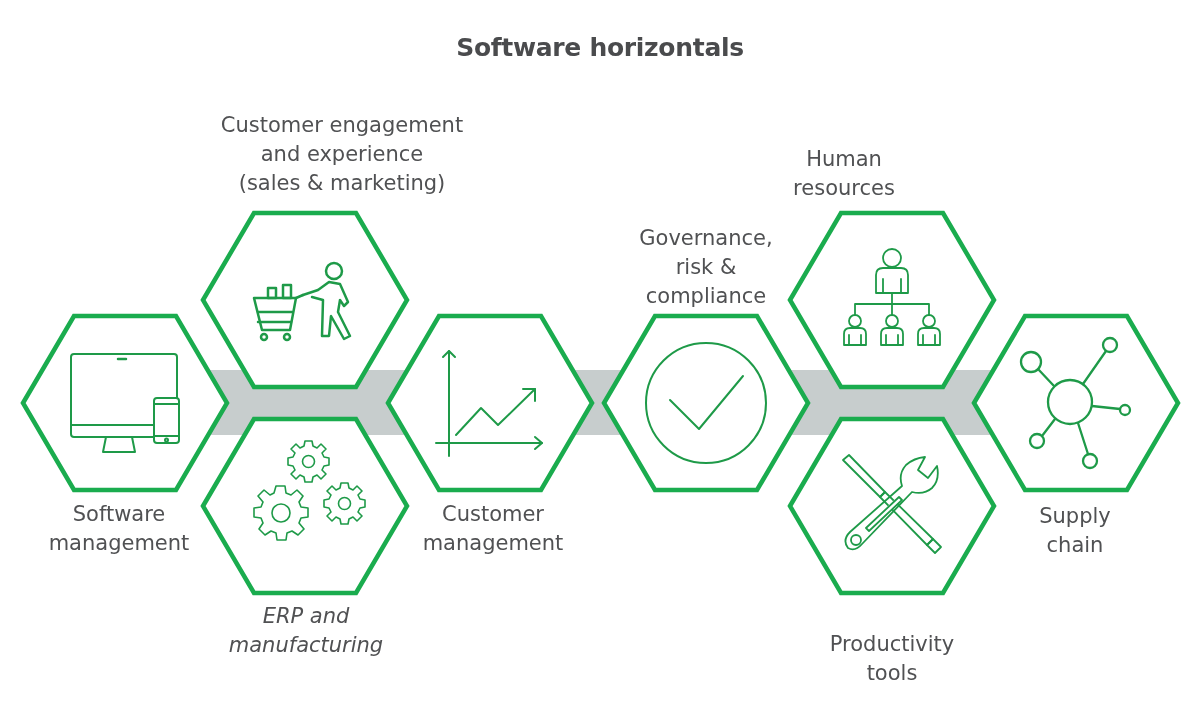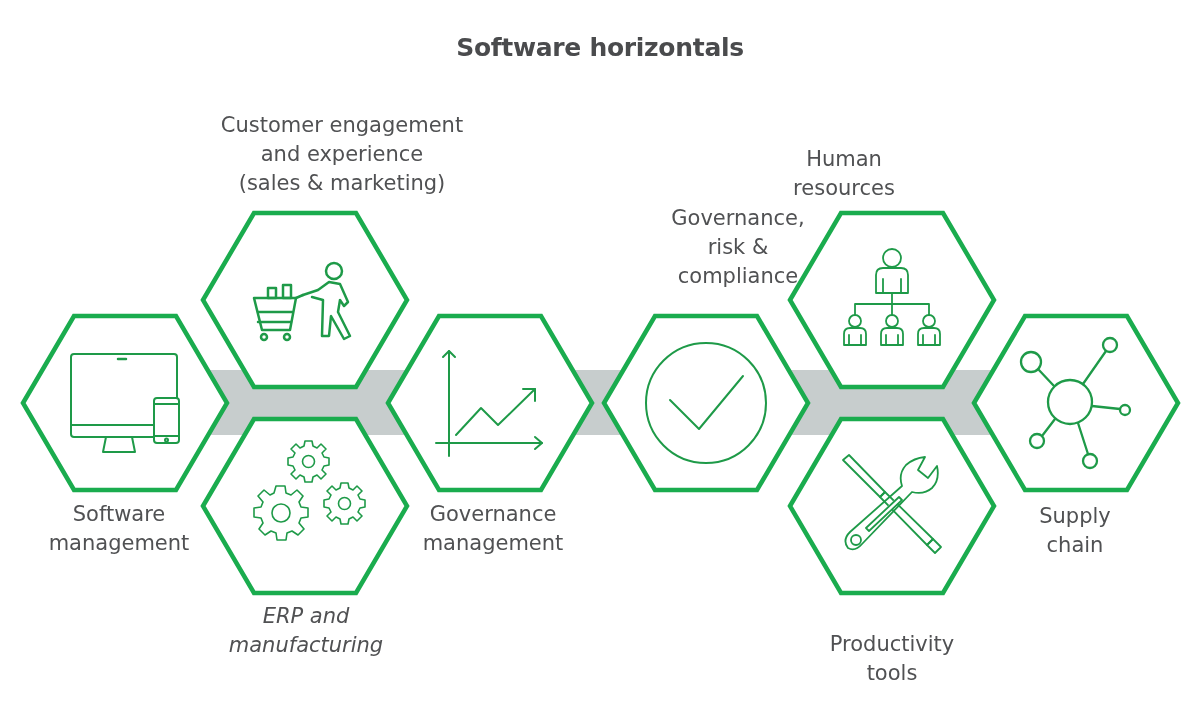--- a/index.html
+++ b/index.html
@@ -139,23 +139,23 @@
   </g>
 </svg>
 
 <div class="label" style="left:119px; top:500px;">Software
 management</div>
 <div class="label" style="left:306px; top:111px;margin-left:36px;">Customer engagement
 and experience
 (sales &amp; marketing)</div>
 <div class="label" style="left:306px; top:602px;font-style:italic;">ERP and
 manufacturing</div>
-<div class="label" style="left:493px; top:500px;">Governance
+<div class="label" style="left:493px; top:500px;">Customer
 management</div>
-<div class="label" style="left:706px; top:204px;margin-left:32px;">Governance,
+<div class="label" style="left:706px; top:224px;">Governance,
 risk &amp;
 compliance</div>
 <div class="label" style="left:844px; top:145px;">Human
 resources</div>
 <div class="label" style="left:892px; top:602px;margin-top:28px;">Productivity
 tools</div>
 <div class="label" style="left:1075px; top:502px;">Supply
 chain</div>
 
 </body></html>

